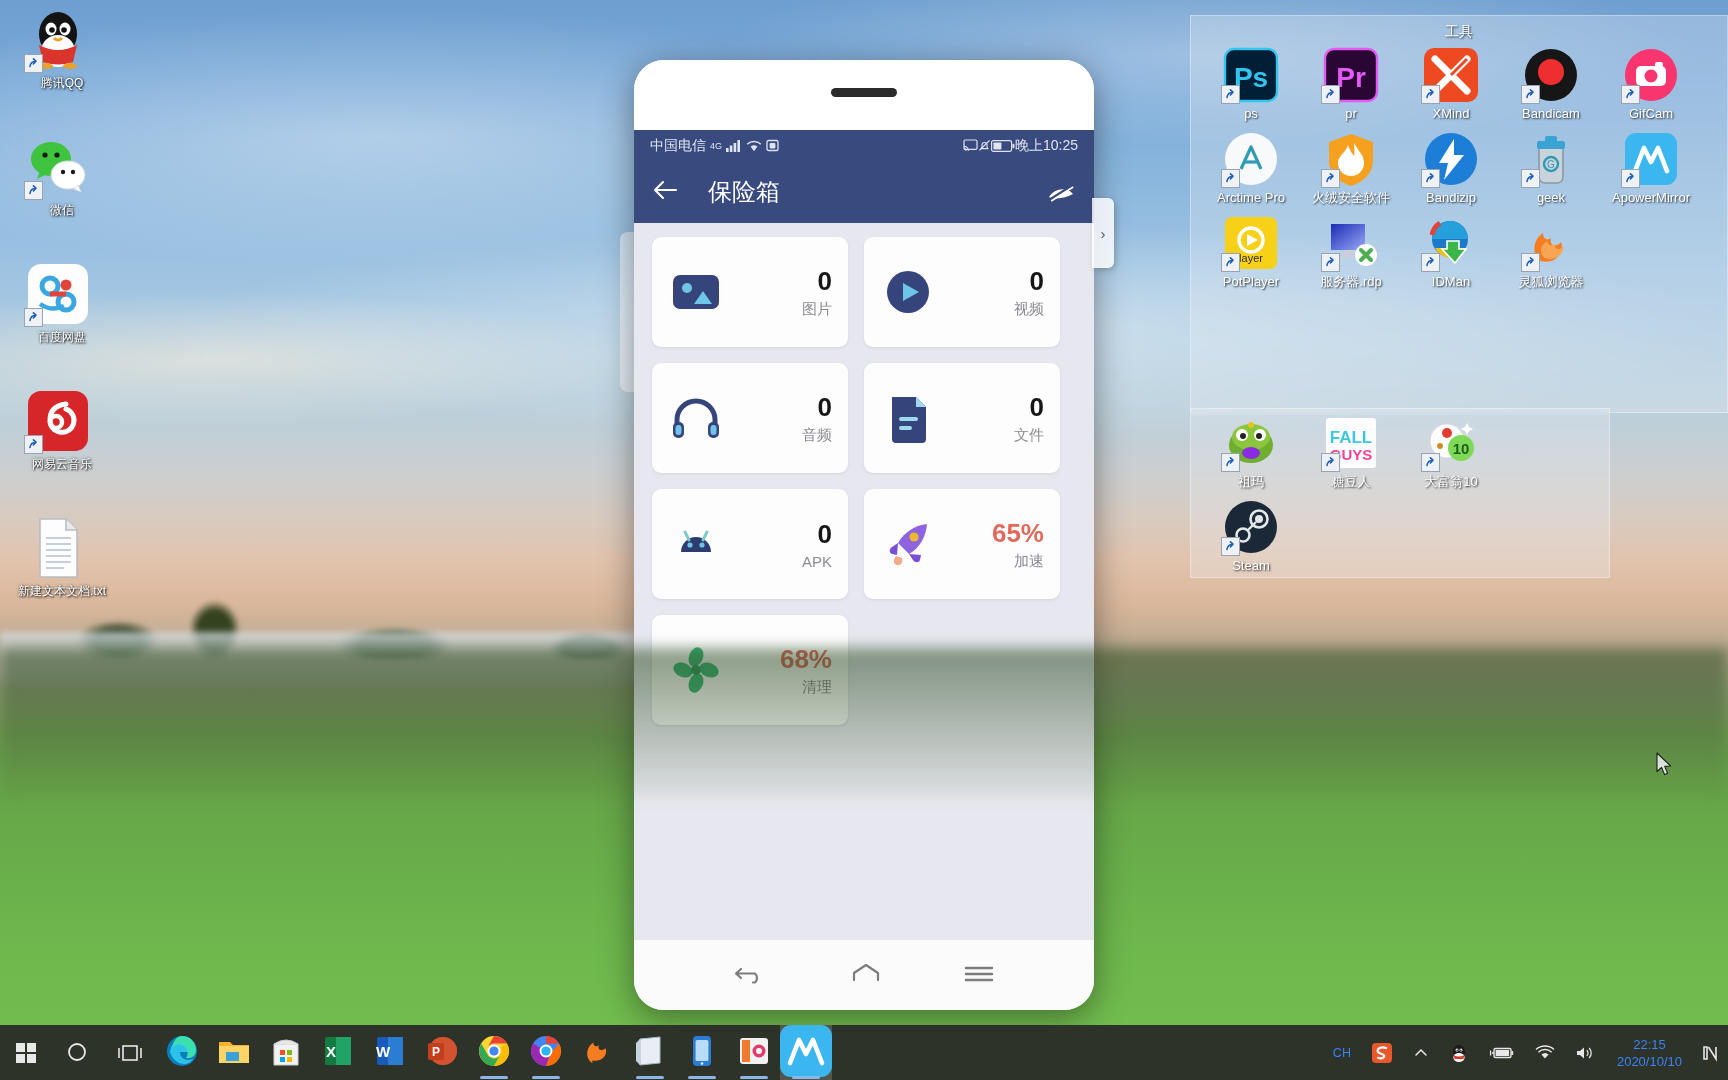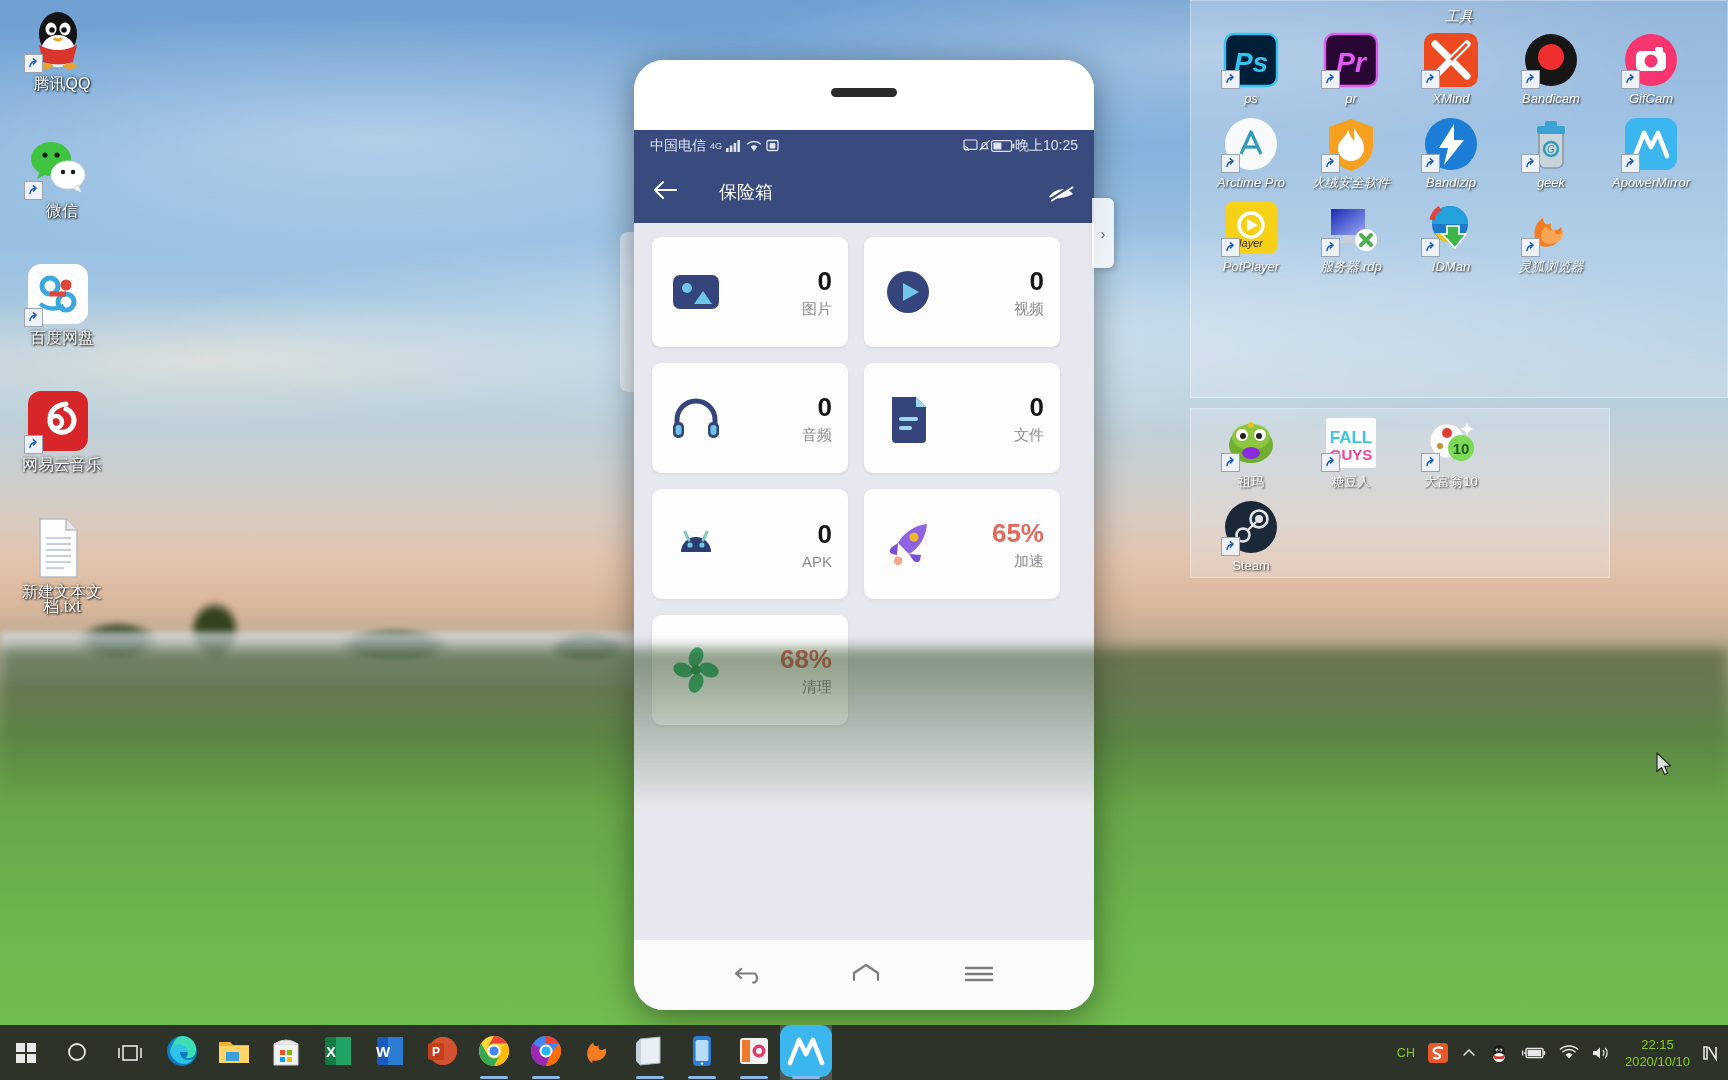--- a/index.html
+++ b/index.html
@@ -47,21 +47,21 @@
   }
 
   
   .desk-icon {
     position: absolute; width: 96px; text-align: center; cursor: default;
   }
   .desk-icon .glyph {
     width: 64px; height: 64px; margin: 0 auto 4px; position: relative;
   }
   .desk-icon .label {
-    font-size: 16px; color: #fff; line-height: 15px;
+    font-size: 12px; color: #fff; line-height: 15px;
     text-shadow: 1px 1px 2px rgba(0,0,0,.85), 0 0 3px rgba(0,0,0,.7);
     word-break: break-all;
     margin-left: 8px;
   }
   .shortcut-arrow {
     position:absolute; left:-2px; bottom:-1px; width:19px; height:19px;
     background:#eef1f5; border:1px solid #9aa4b0;
     display:flex; align-items:center; justify-content:center;
     font-size:13px; color:#1d5fb5; line-height:1;
   }
@@ -105,21 +105,21 @@
   }
   .status-left, .status-right { display:flex; align-items:center; gap:4px; }
   .status-right { gap:0; }
   .sb-icon { display:inline-flex; align-items:center; }
   .sb-icon svg { display:block; }
   .app-bar {
     height:62px; background:#394a7e; color:#fff;
     display:flex; align-items:center; padding:0 18px;
   }
   .app-bar .back { width:34px; cursor:pointer; }
-  .app-bar .title { font-size:18px; margin-left:33px; flex:1; }
+  .app-bar .title { font-size:24px; margin-left:22px; flex:1; }
   .app-bar .eye { width:34px; display:flex; justify-content:flex-end; cursor:pointer; }
   .phone-body {
     flex:1; background:#e7e8ef; padding:14px 18px 0 18px; overflow:hidden;
   }
   .grid { display:flex; flex-wrap:wrap; gap:16px; }
   .card {
     width:196px; height:110px; background:#fdfdfe; border-radius:9px;
     box-shadow:0 1px 3px rgba(40,45,80,.10);
     display:flex; align-items:center; padding:0 16px; cursor:pointer;
   }
@@ -158,21 +158,21 @@
     width:52px; height:55px; display:flex; align-items:center; justify-content:center;
     position:relative; cursor:pointer;
   }
   .tb-app.active { background:rgba(255,255,255,.18); }
   .tb-app .under {
     position:absolute; bottom:1px; left:12px; width:28px; height:3px;
     background:#8ab7e8; border-radius:2px;
   }
   .tb-right {
     margin-left:auto; display:flex; align-items:center; height:100%;
-    color:#84cc16; font-size:12.5px; padding-right:8px; gap:12px;
+    color:#3b82f6; font-size:12.5px; padding-right:8px; gap:20px;
   }
   .tray-clock { text-align:center; line-height:17px; font-size:13px; cursor:pointer; }
   .tray-icon { display:flex; align-items:center; cursor:pointer; }
   #cursor { position:absolute; left:1656px; top:752px; }
 </style>
 </head>
 <body>
 
 <div id="desktop">
   <div class="treeline"></div>
@@ -252,21 +252,21 @@
               <line x1="20" y1="34" x2="45" y2="34"></line>
               <line x1="20" y1="40" x2="45" y2="40"></line>
               <line x1="20" y1="46" x2="45" y2="46"></line>
               <line x1="20" y1="52" x2="38" y2="52"></line>
             </g>
           </svg></div>
         <div class="label">新建文本文档.txt</div>
       </div>
     </div>
 
-  <div class="panel" id="tools-panel" style="left:1190px; top:0px; width:538px; height:398px;font-style:italic;">
+  <div class="panel" id="tools-panel" style="left:1190px; top:15px; width:538px; height:398px;">
     <div class="panel-title">工具</div>
     <div class="panel-grid" id="tools-grid">
         <div class="panel-item">
           <div class="glyph"><svg viewBox="0 0 56 56" width="56" height="56">
               <rect x="2" y="2" width="52" height="52" rx="9" fill="#001e36" stroke="#31c5f0" stroke-width="2.4"></rect>
               <text x="28" y="40" font-size="28" font-weight="bold" fill="#31c5f0" text-anchor="middle" font-family="Liberation Sans, sans-serif">Ps</text>
             </svg><span class="shortcut-arrow">
               <svg viewBox="0 0 13 13">
                 <path d="M3 9.5 C3.4 5.6 6 4.2 9 4.2 M9 4.2 L6.4 1.8 M9 4.2 L6.4 7" stroke="#1d5fb5" stroke-width="1.6" fill="none" stroke-linecap="round"></path>
               </svg>

